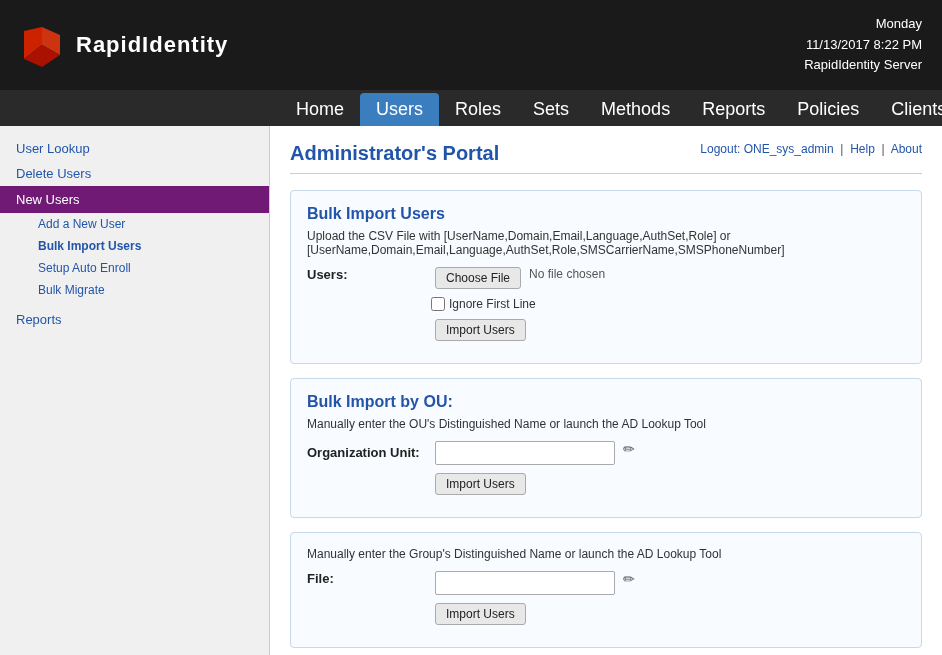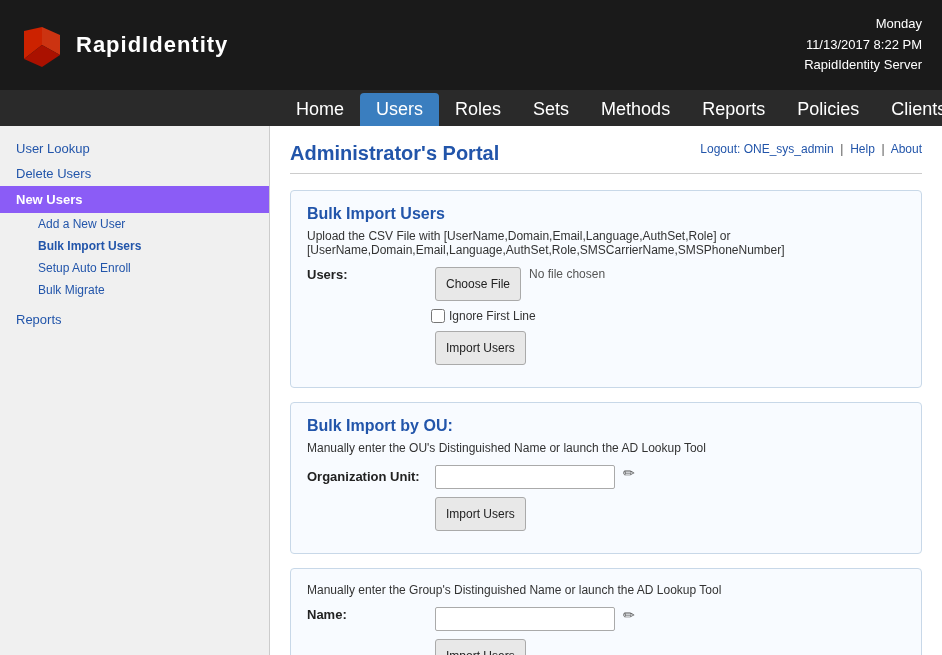--- a/index.html
+++ b/index.html
@@ -17,42 +17,42 @@
     .nav-tab { display: inline-block; padding: 6px 16px; color: white; font-size: 18px; cursor: pointer; border-radius: 4px 4px 0 0; text-decoration: none; }
     .nav-tab.selected { background: #3a7ebf; color: white; }
 
     
     #main { display: flex; height: calc(655px - 126px); border-radius: 32px; }
 
     
     #sidebar { width: 270px; background: #f0f0f0; border-right: 1px solid #ccc; padding: 10px 0; flex-shrink: 0; }
     .sidebar-link { display: block; padding: 5px 16px; color: #2255aa; font-size: 13px; cursor: pointer; text-decoration: none; }
     .sidebar-section-item { padding: 5px 16px; color: #2255aa; font-size: 13px; cursor: pointer; }
-    .sidebar-section-item.active { background: #8b5cf6; color: white; font-weight: bold; padding: 6px 16px; }
+    .sidebar-section-item.active { background: #701a75; color: white; font-weight: normal; padding: 6px 16px; }
     .sidebar-subitem { display: block; padding: 4px 38px; color: #2255aa; font-size: 12px; cursor: pointer; text-decoration: none; }
     .sidebar-subitem.active { font-weight: bold; }
     .sidebar-divider { height: 6px; }
 
     
     #content { flex: 1; background: white; padding: 16px 20px; overflow-y: auto; }
     #portal-header { display: flex; justify-content: space-between; align-items: flex-start; margin-bottom: 16px; border-bottom: 1px solid #ccc; padding-bottom: 8px; }
     #portal-title { color: #2255aa; font-size: 20px; font-weight: bold; }
     #portal-links { font-size: 12px; color: #555; }
     #portal-links a { color: #2255aa; text-decoration: none; }
 
     
     .section { margin-bottom: 20px; }
     .section-title { color: #2255aa; font-size: 16px; font-weight: bold; margin-bottom: 6px; }
     .section-desc { color: #333; font-size: 12px; margin-bottom: 10px; }
     .field-row { display: flex; align-items: flex-start; margin-bottom: 8px; gap: 8px; }
     .field-label { font-weight: bold; font-size: 13px; color: #222; min-width: 120px; }
     .field-label-top { font-weight: bold; font-size: 13px; color: #222; min-width: 120px; align-self: flex-start; padding-top: 4px; }
 
     
-    .btn { padding: 9px 10px; font-size: 12px; background: #e8e8e8; border: 1px solid #aaa; border-radius: 3px; cursor: pointer; color: #222; }
+    .btn { padding: 3px 10px; font-size: 12px; background: #e8e8e8; border: 1px solid #aaa; border-radius: 3px; cursor: pointer; color: #222; }
 
     
     .file-no-chosen { font-size: 12px; color: #555; }
 
     
     .checkbox-row { display: flex; align-items: center; gap: 4px; margin-bottom: 8px; font-size: 12px; color: #333; }
     .checkbox-row input[type=checkbox] { width: 14px; height: 14px; }
 
     
     .text-input { width: 180px; height: 24px; border: 1px solid #aaa; border-radius: 2px; padding: 2px 4px; font-size: 12px; }
@@ -157,21 +157,21 @@
       <div class="field-row">
         <span class="field-label" style="min-width:120px;"></span>
         <button class="btn">Import Users</button>
       </div>
     </div>
 
     <div class="section section-border">
       <div class="section-desc">Manually enter the Group's Distinguished Name or launch the AD Lookup Tool</div>
 
       <div class="field-row">
-        <span class="field-label">Name:</span>
+        <span class="field-label">File:</span>
         <input type="text" class="text-input" style="">
         <span class="pencil-icon">✏</span>
       </div>
 
       <div class="field-row">
         <span class="field-label" style="min-width:120px;"></span>
         <button class="btn">Import Users</button>
       </div>
     </div>
 

